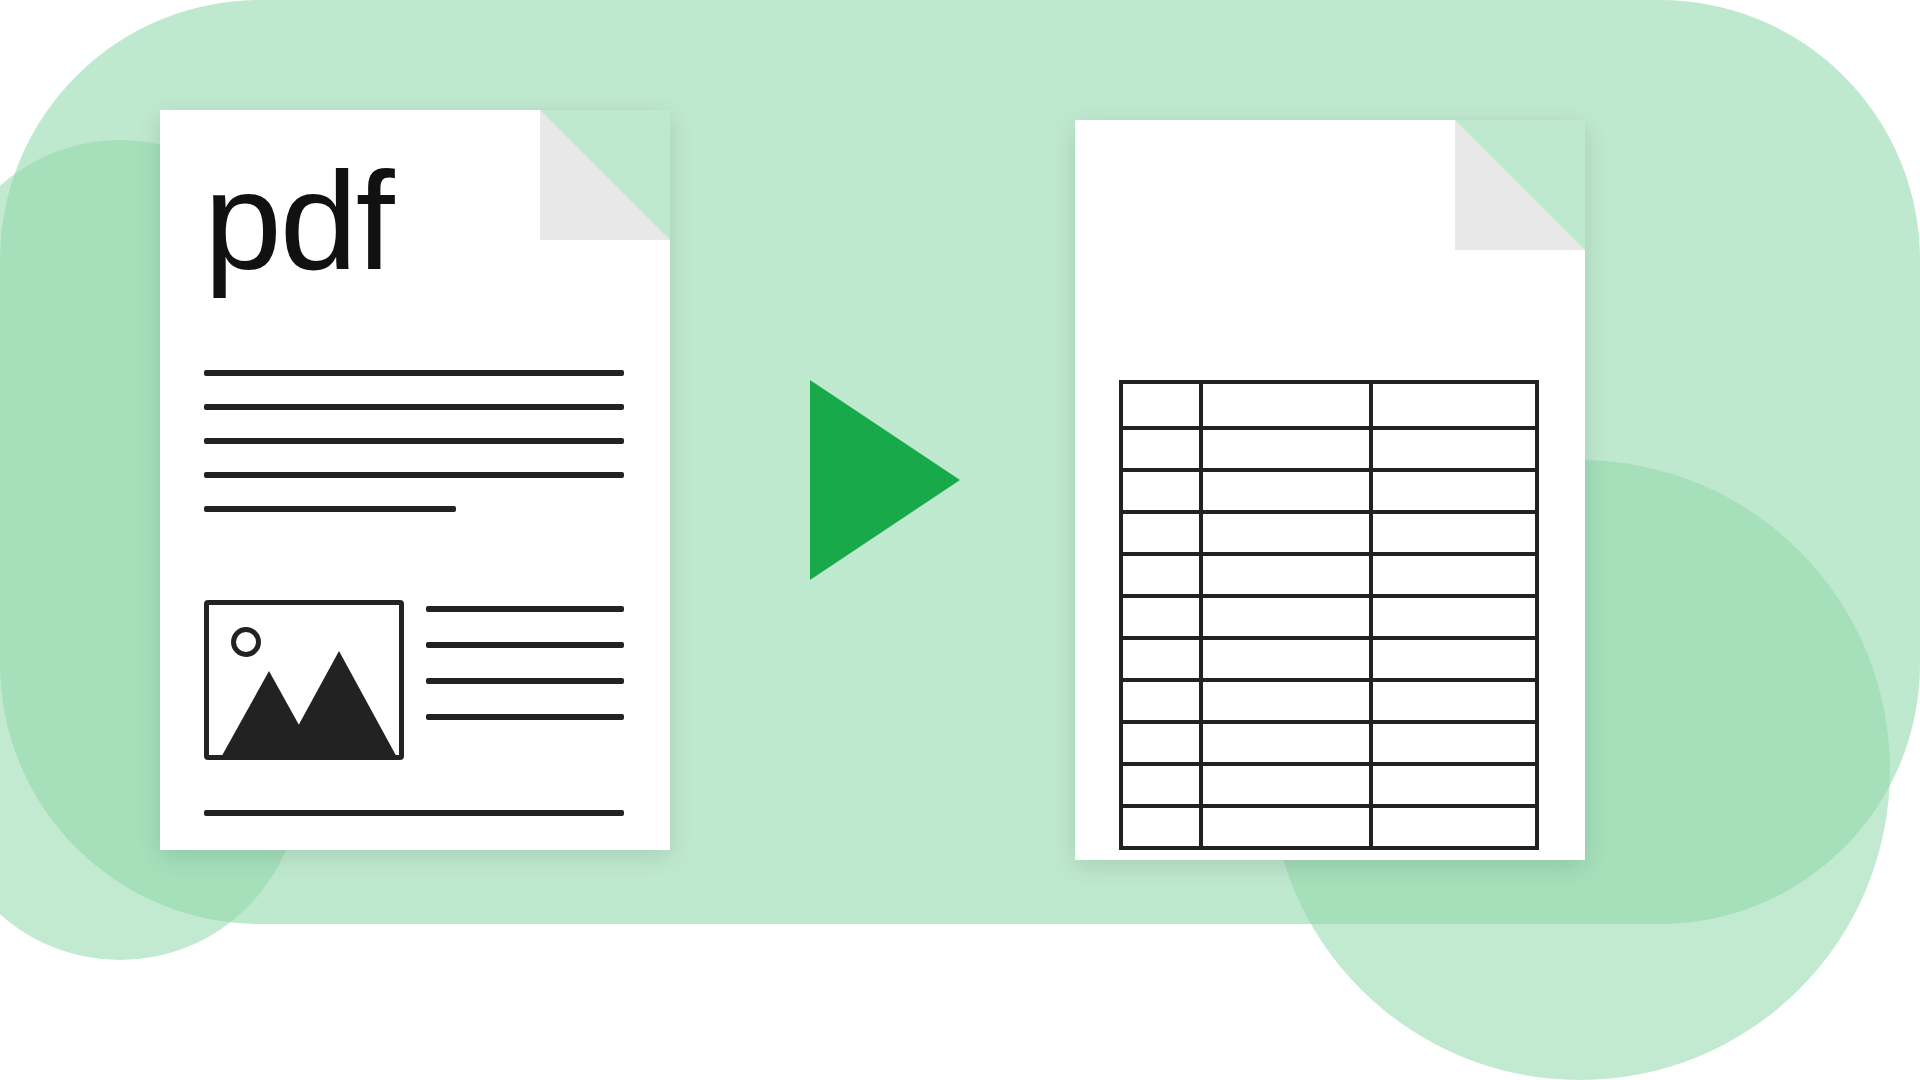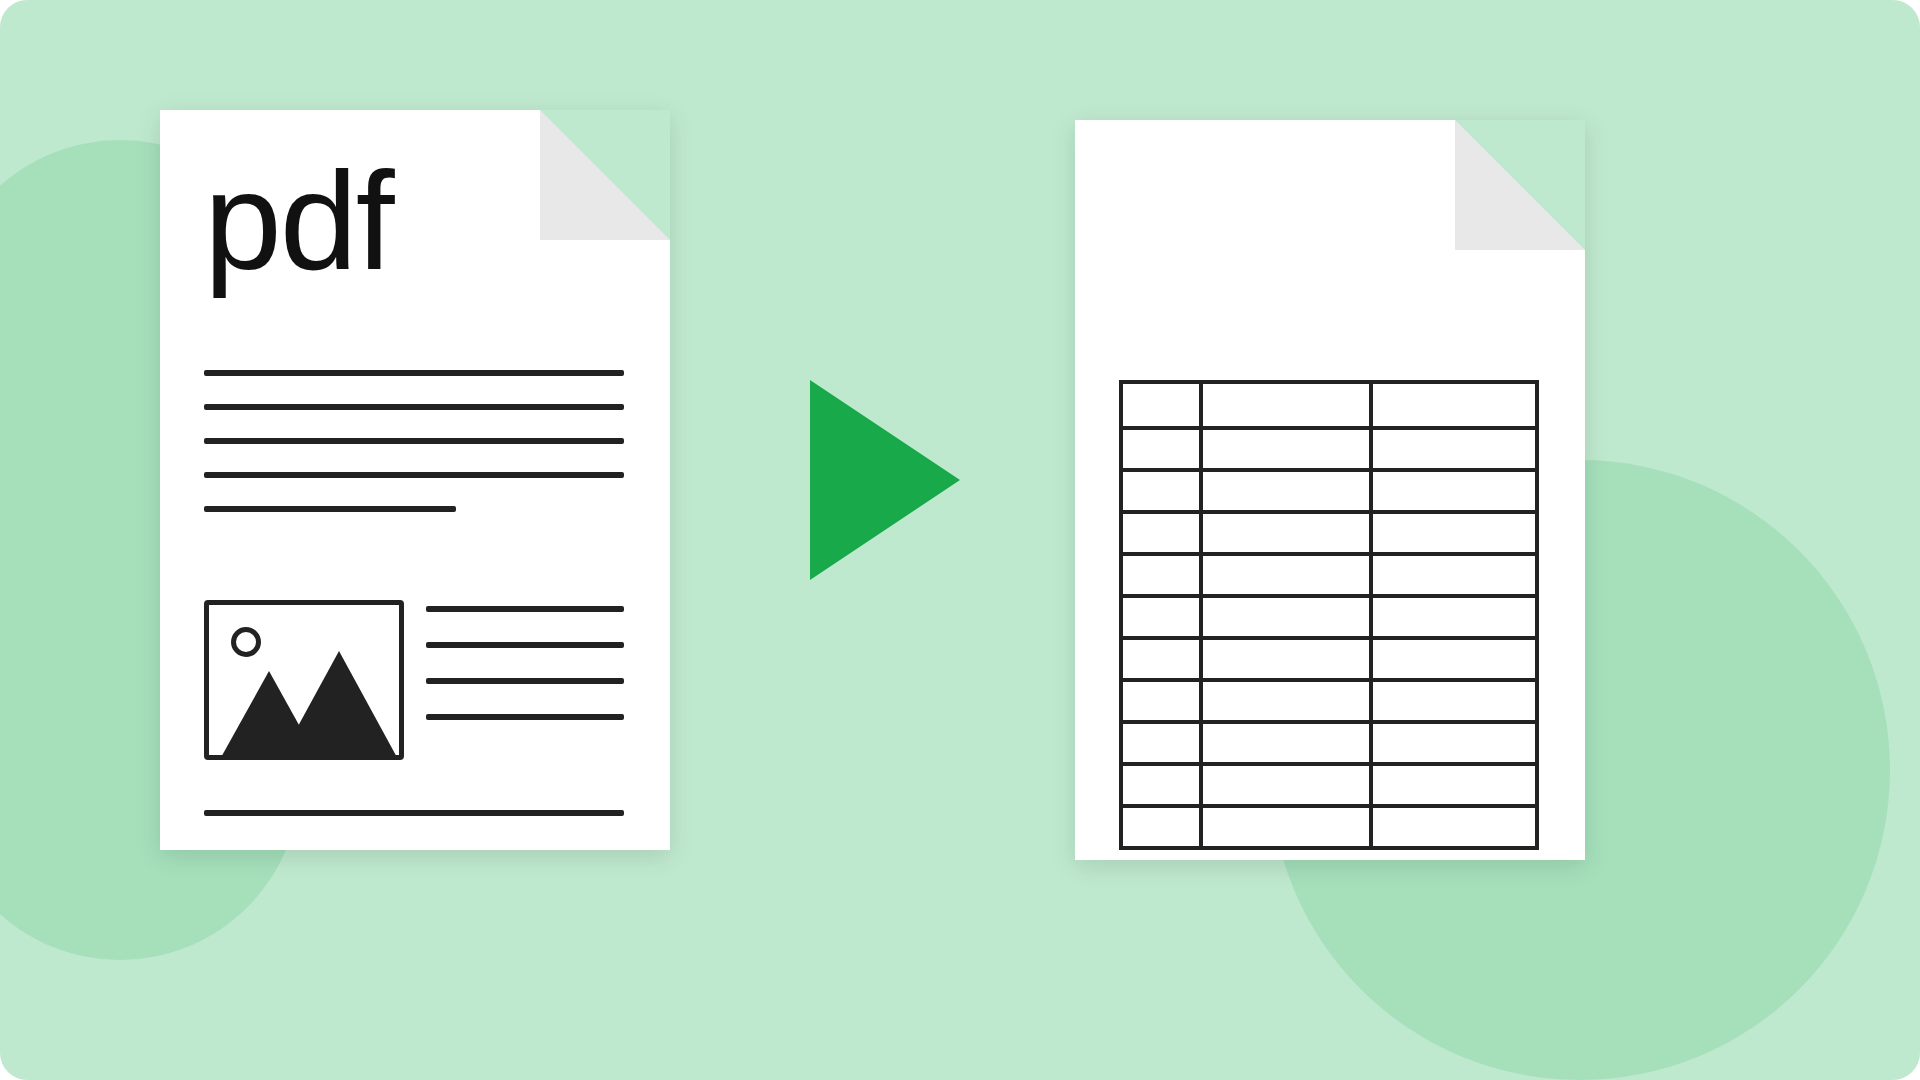--- a/index.html
+++ b/index.html
@@ -2,27 +2,26 @@
 <html><head>
   <meta charset="utf-8">
   <style>
     * { margin: 0; padding: 0; box-sizing: border-box; }
     html, body { width: 1920px; height: 1080px; overflow: hidden; }
     body { background: #ffffff; font-family: Arial, Helvetica, sans-serif; position: relative; }
 
     .stage {
       position: absolute;
       left: 0; top: 0;
-      width: 1920px; height: 1080px;
+      width: 1920px; height: 924px;
       background: #bfe9cf;
       border-top-left-radius: 260px;
       border-top-right-radius: 260px;
       border-bottom-left-radius: 260px;
       border-bottom-right-radius: 260px;
-      border-radius: 27px;
     }
 
     
     .stage::before {
       content: "";
       position: absolute;
       left: -60px;
       top: 140px;
       width: 360px;
       height: 820px;

